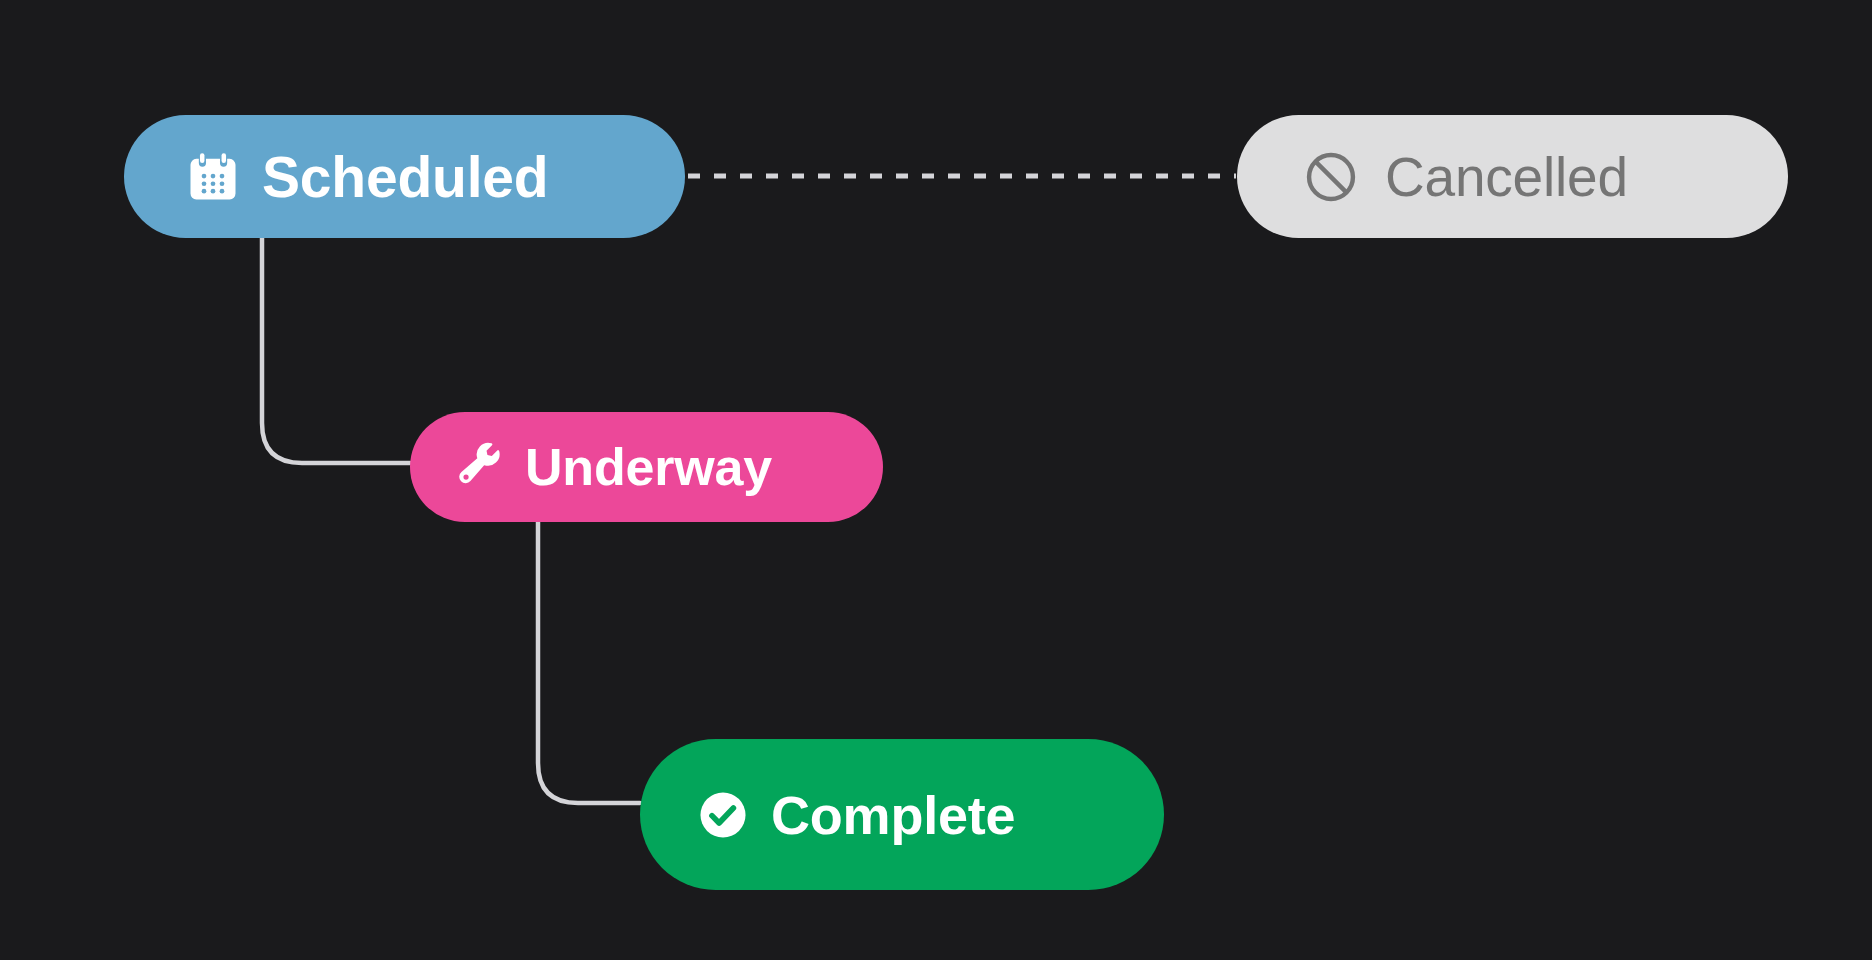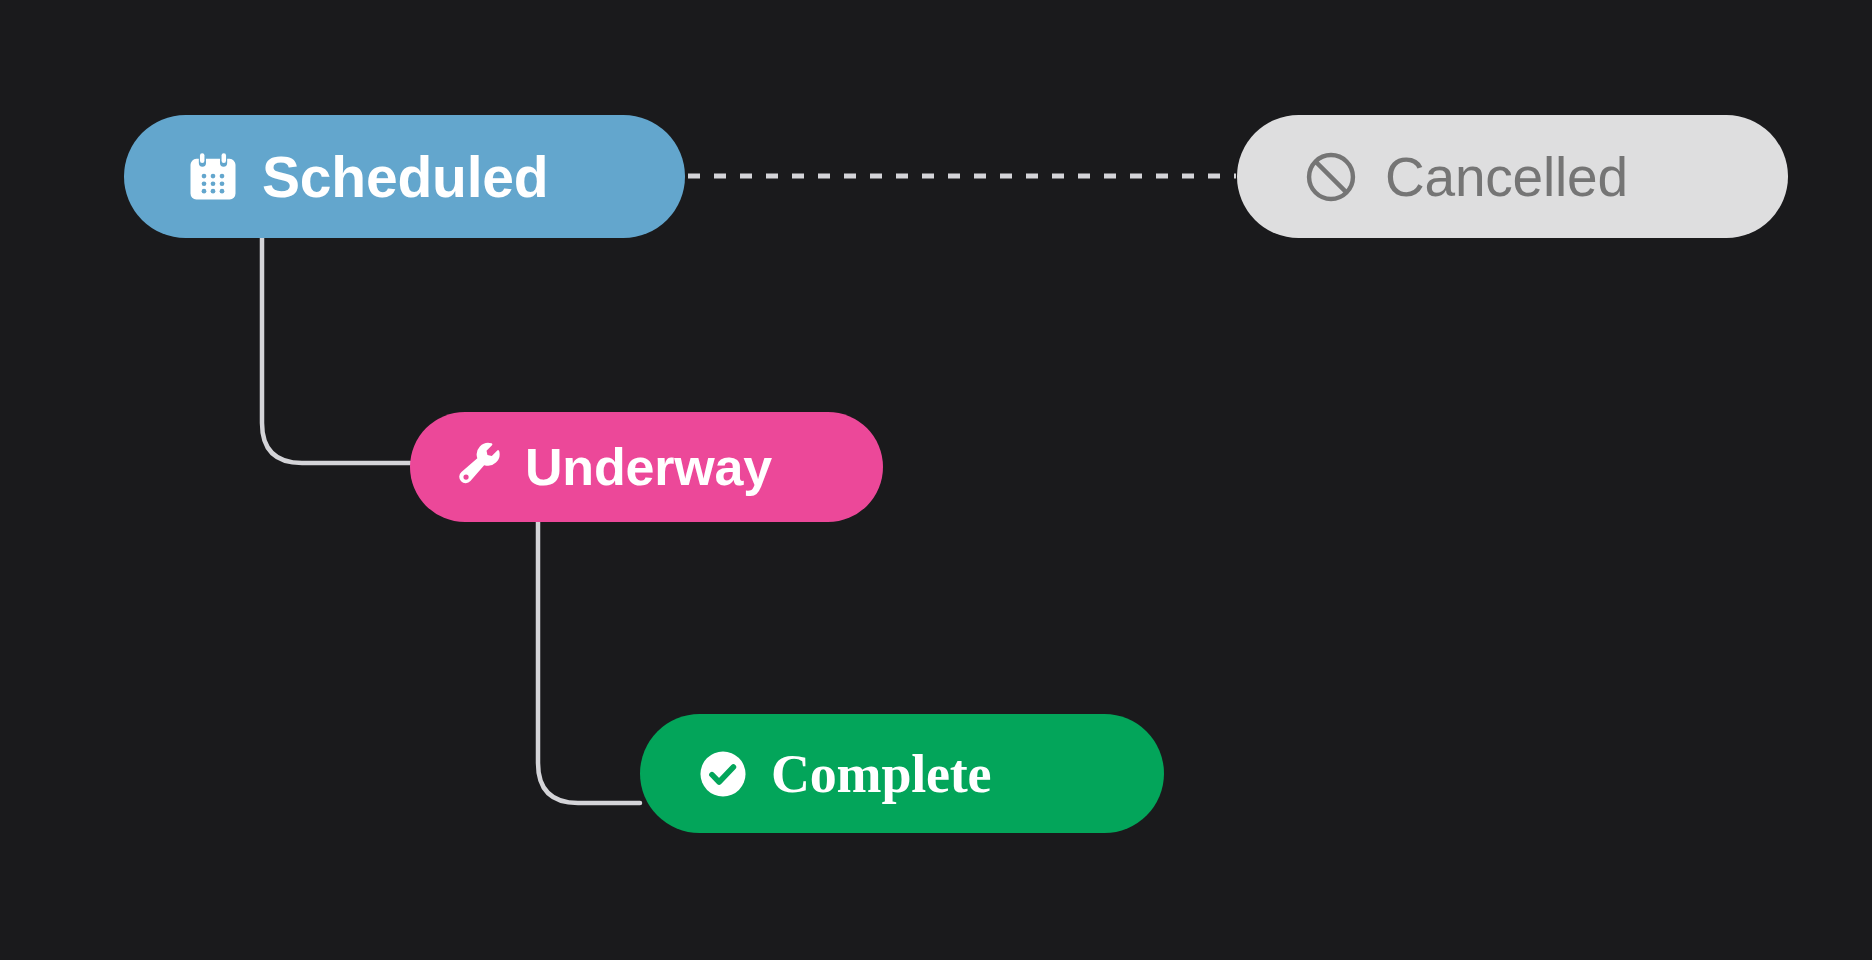--- a/index.html
+++ b/index.html
@@ -88,26 +88,25 @@
   #node-underway .node-icon { width: 50px; height: 50px; }
   #node-underway .node-label {
     color: #ffffff;
     font-size: 52px;
     margin-left: 20px;
   }
 
   
   #node-complete {
     left: 640px;
-    top: 714px;
+    top: 739px;
     width: 524px;
-    height: 119px;
+    height: 151px;
     background: #03a55a;
     padding-left: 57px;
-    font-family: Liberation Serif, serif;
   }
   #node-complete .node-icon { width: 52px; height: 52px; }
   #node-complete .node-label {
     color: #ffffff;
     font-size: 54px;
     margin-left: 22px;
   }
 </style>
 </head>
 <body>

